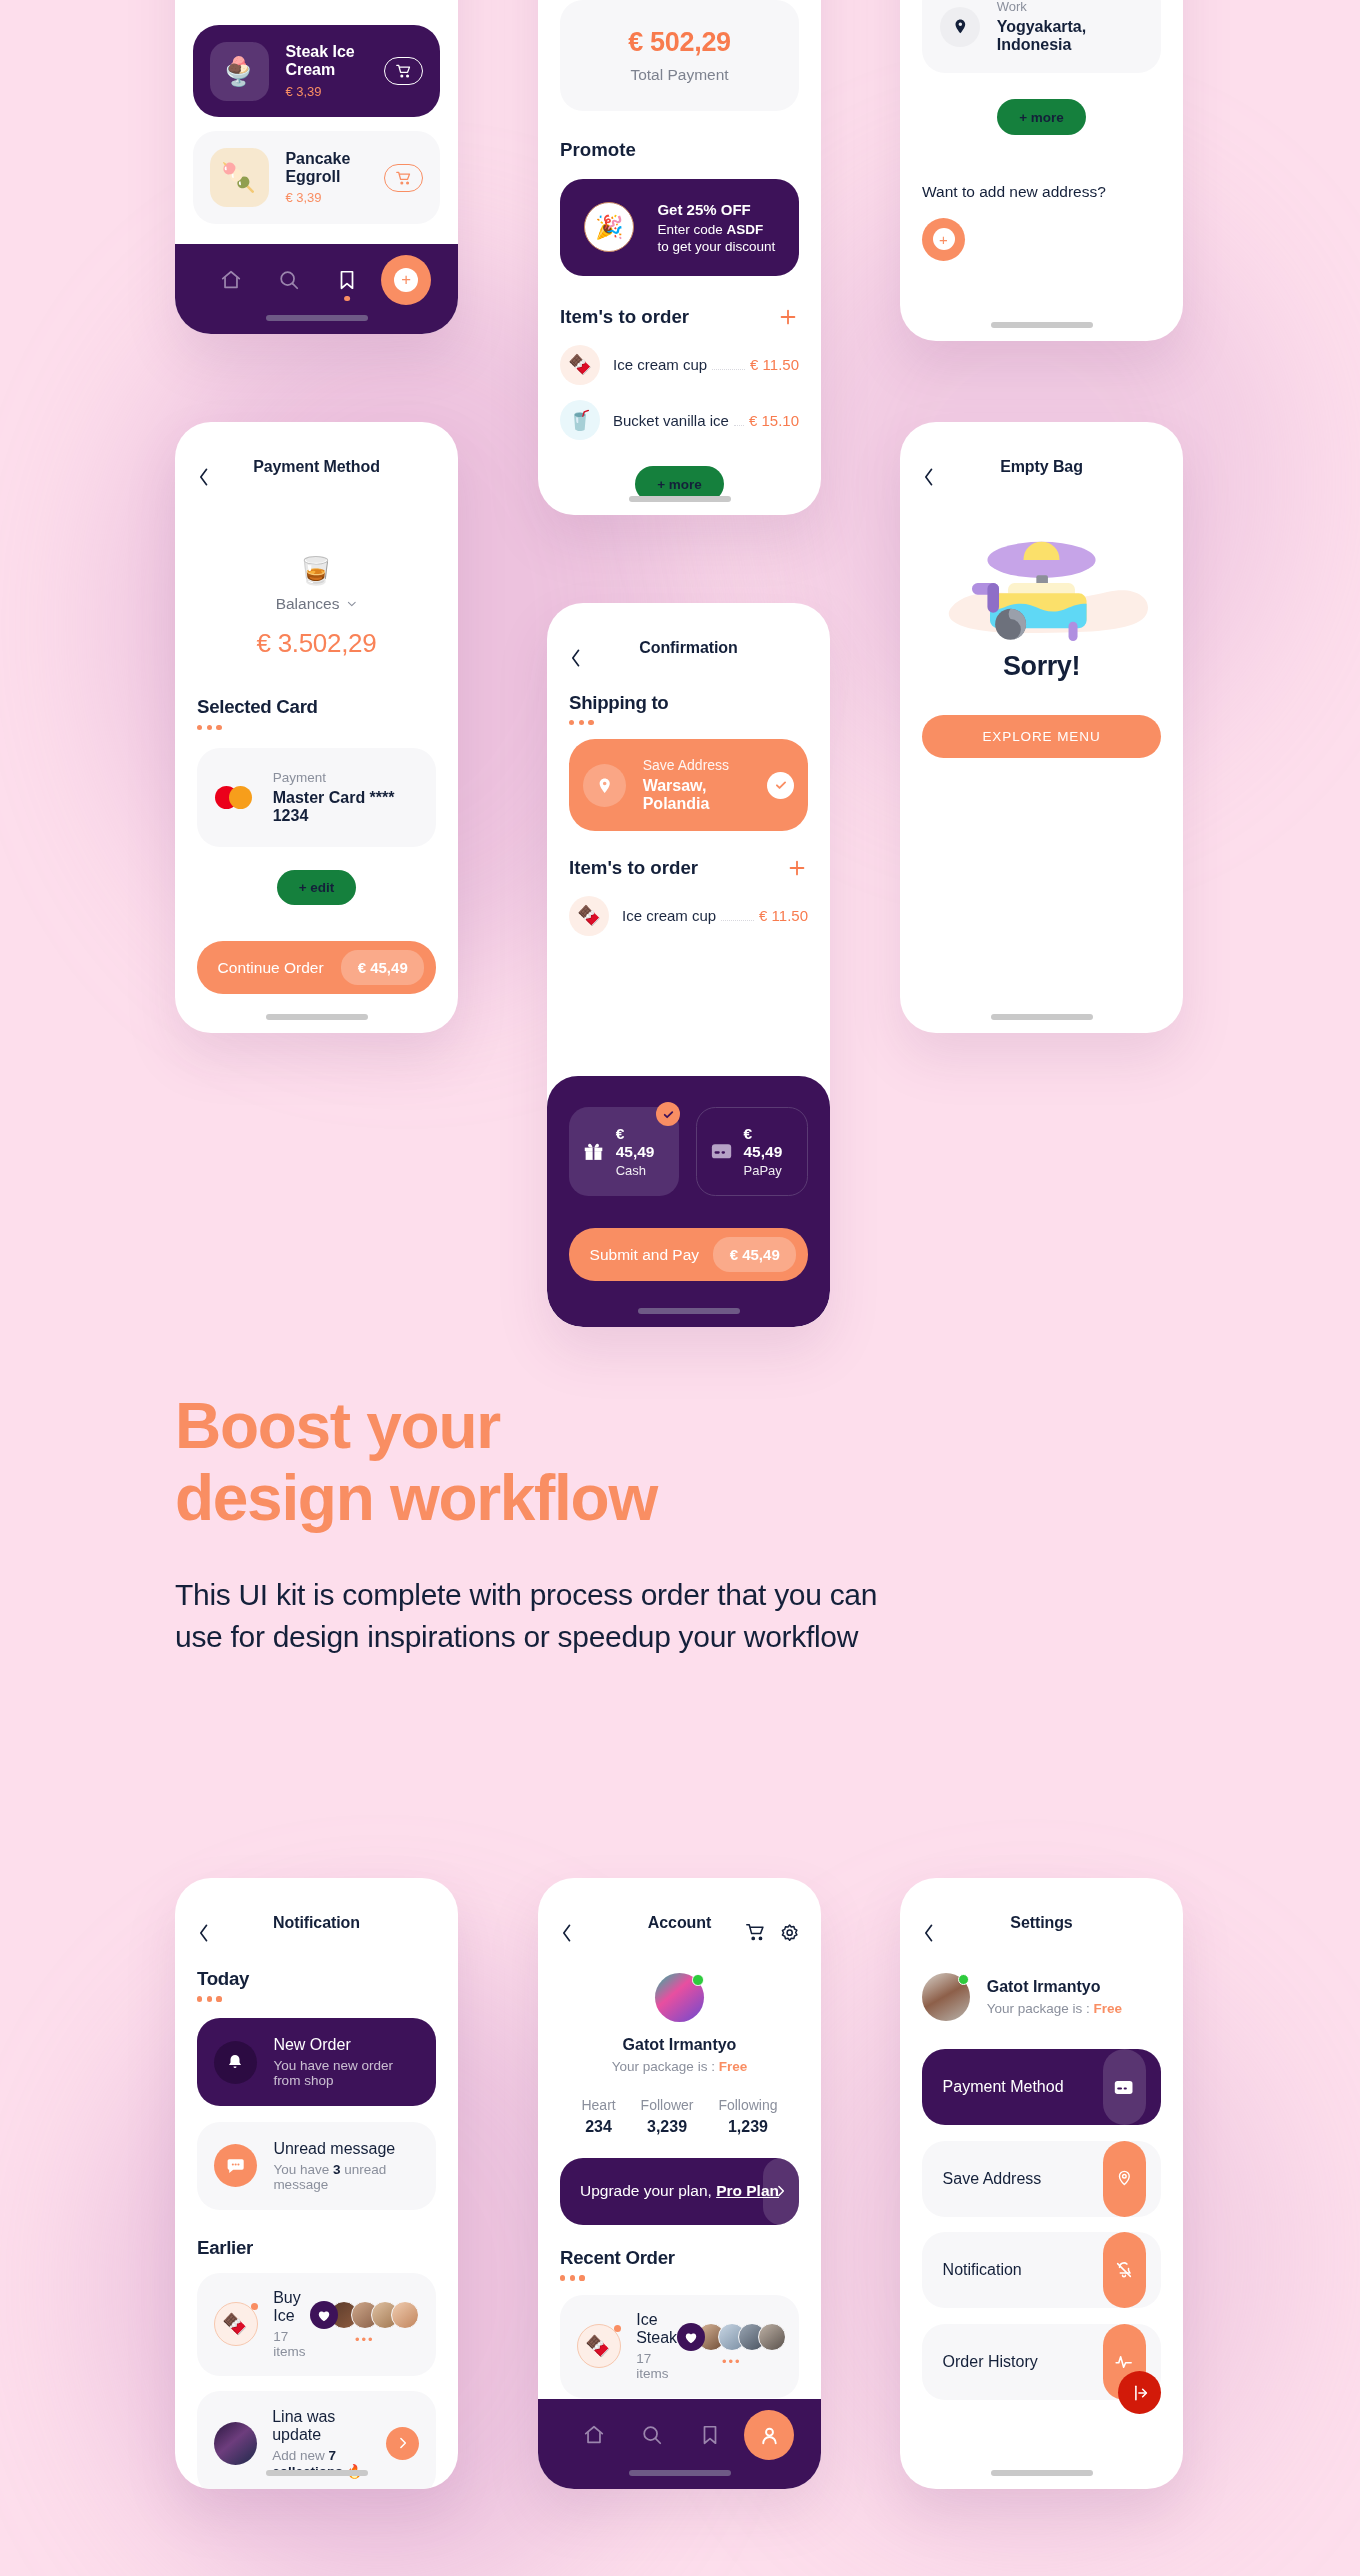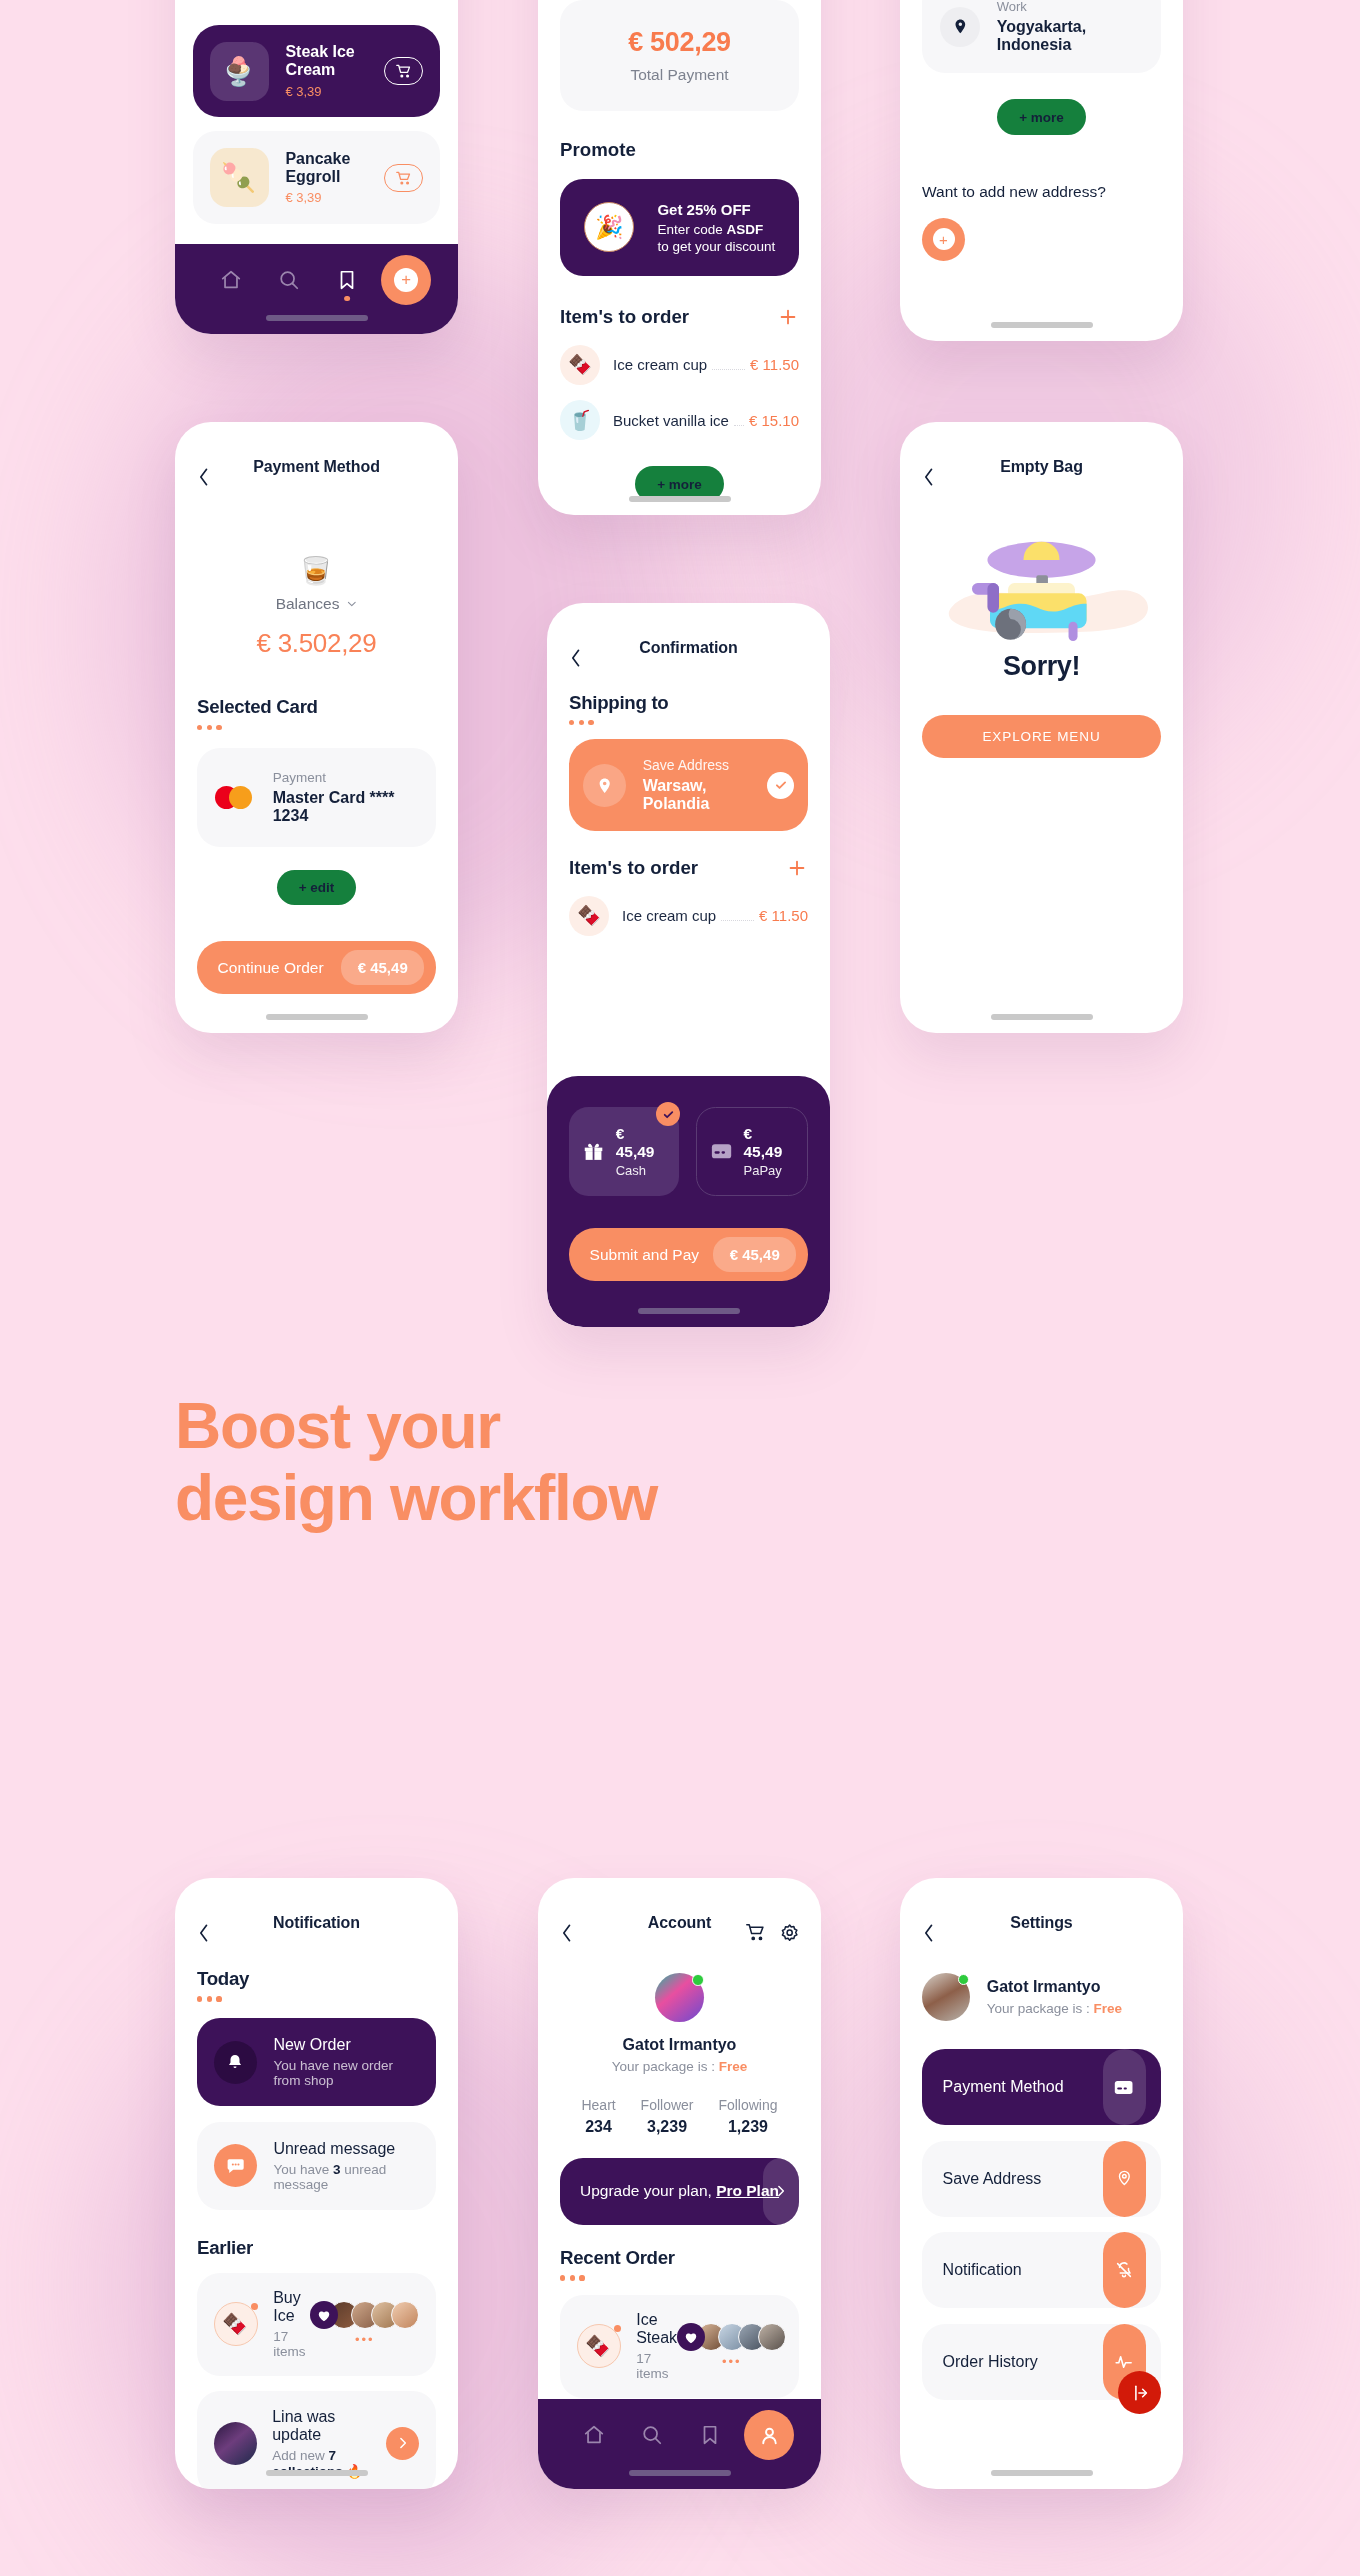--- a/index.html
+++ b/index.html
@@ -441,20 +441,24 @@
     </div>
     <div class="home-ind"></div>
   </div>
 </div>
 
 <div class="hero">
   <h1>
     <span style="display:block;">Boost your</span>
     <span style="display:block;">design workflow</span>
   </h1>
+  <p>
+    <span style="display:block;">This UI kit is complete with process order that you can</span>
+    <span style="display:block;">use for design inspirations or speedup your workflow</span>
+  </p>
 </div>
 
 <div class="phone" style="left:175px; top:1878px; height:611px;">
   <div class="scr">
     <div class="hdr">
       <span class="back">
         <svg width="14" height="22" viewBox="0 0 22 34" fill="none" stroke="#14203a" stroke-width="2.6" stroke-linecap="round" stroke-linejoin="round">
             <path d="M15 5 6 17l9 12"></path>
           </svg>
       </span>

